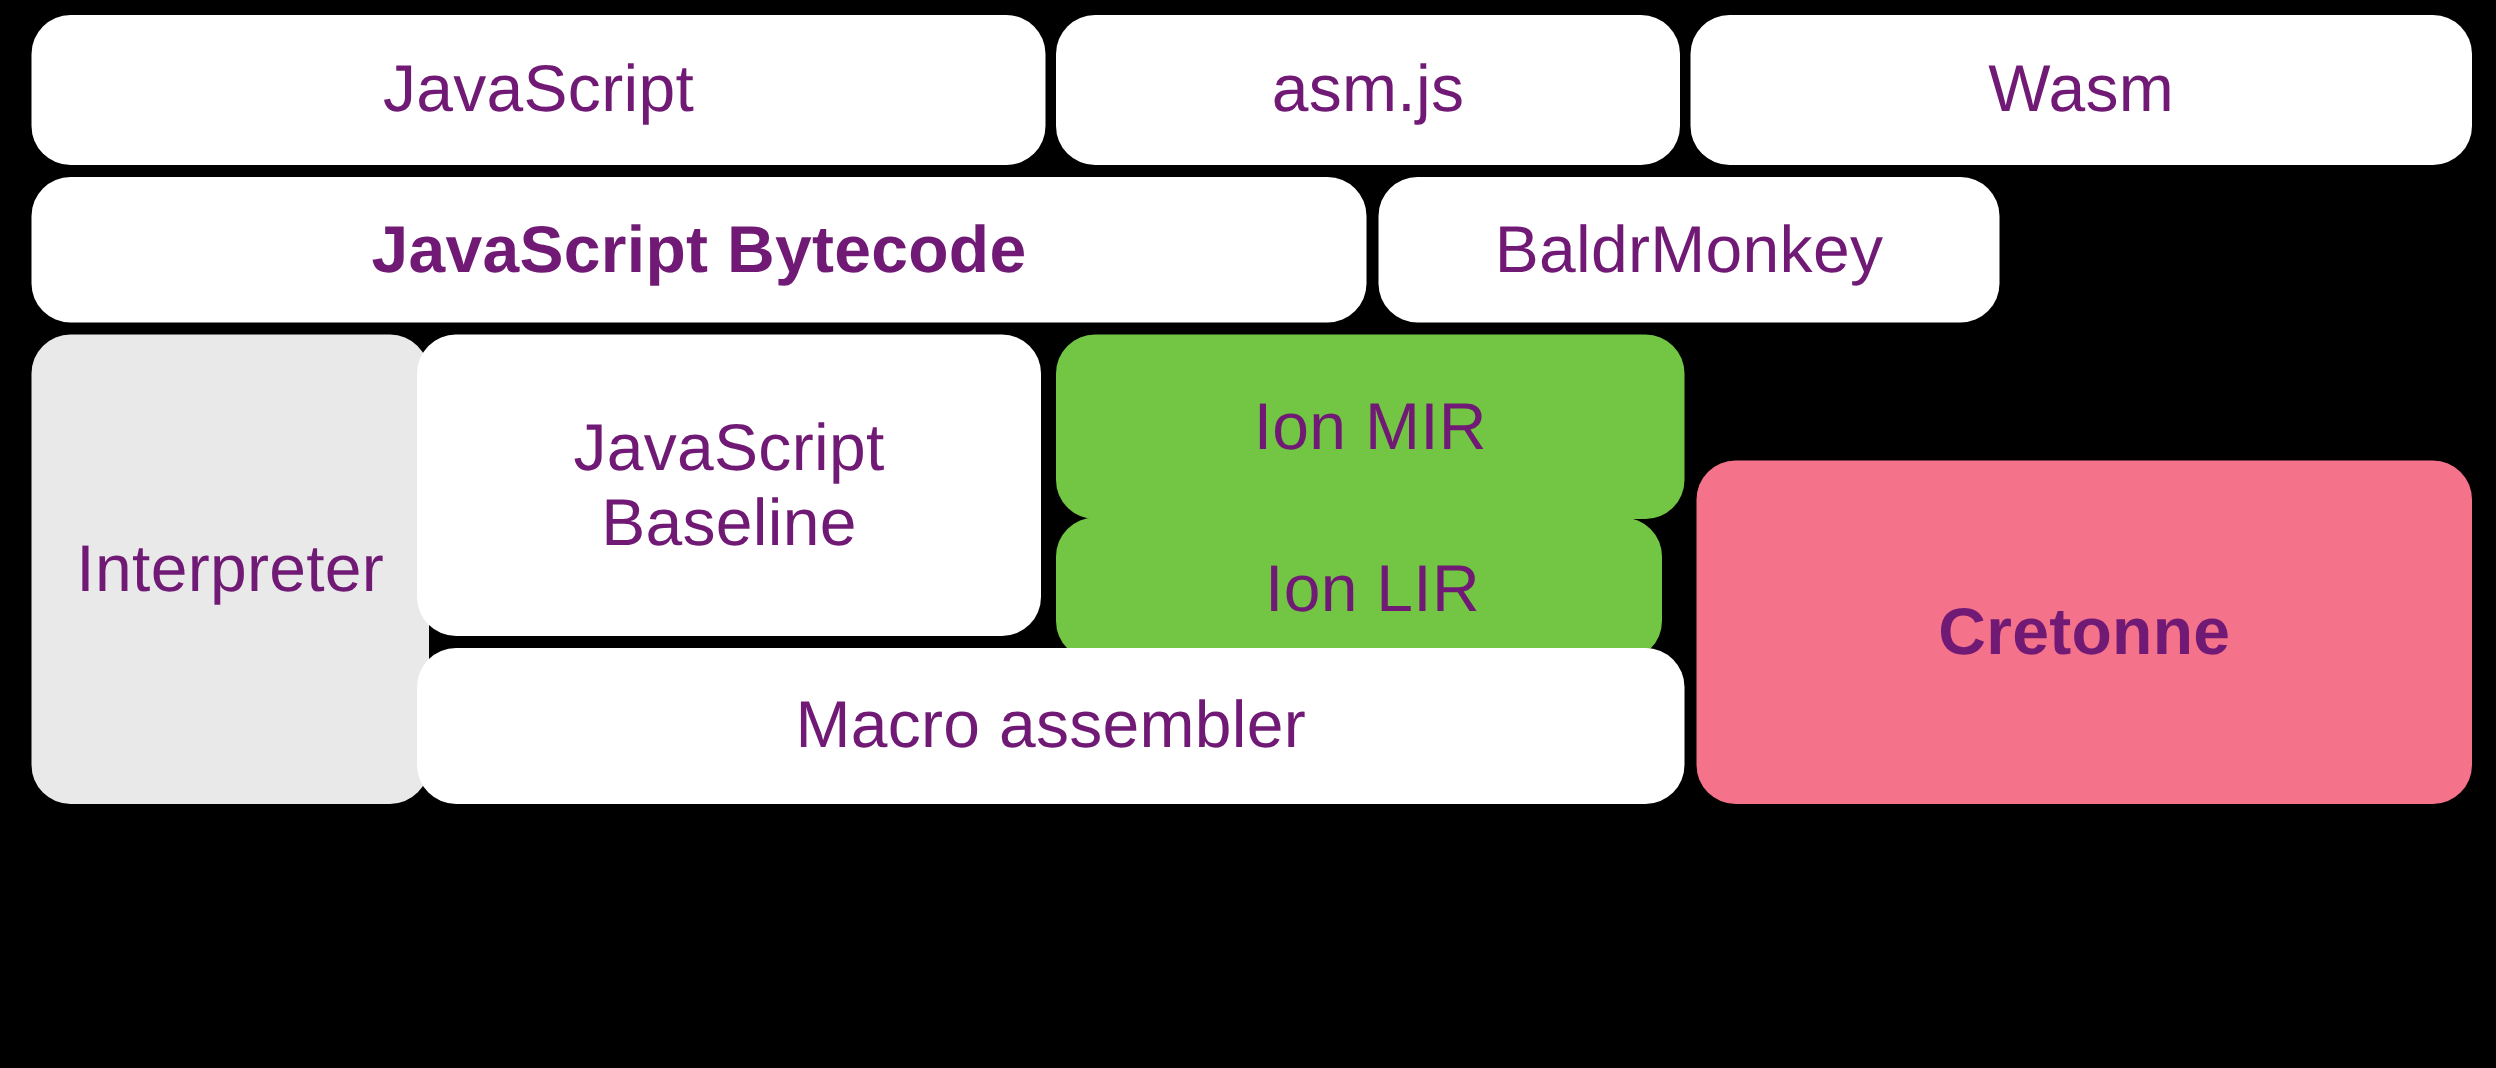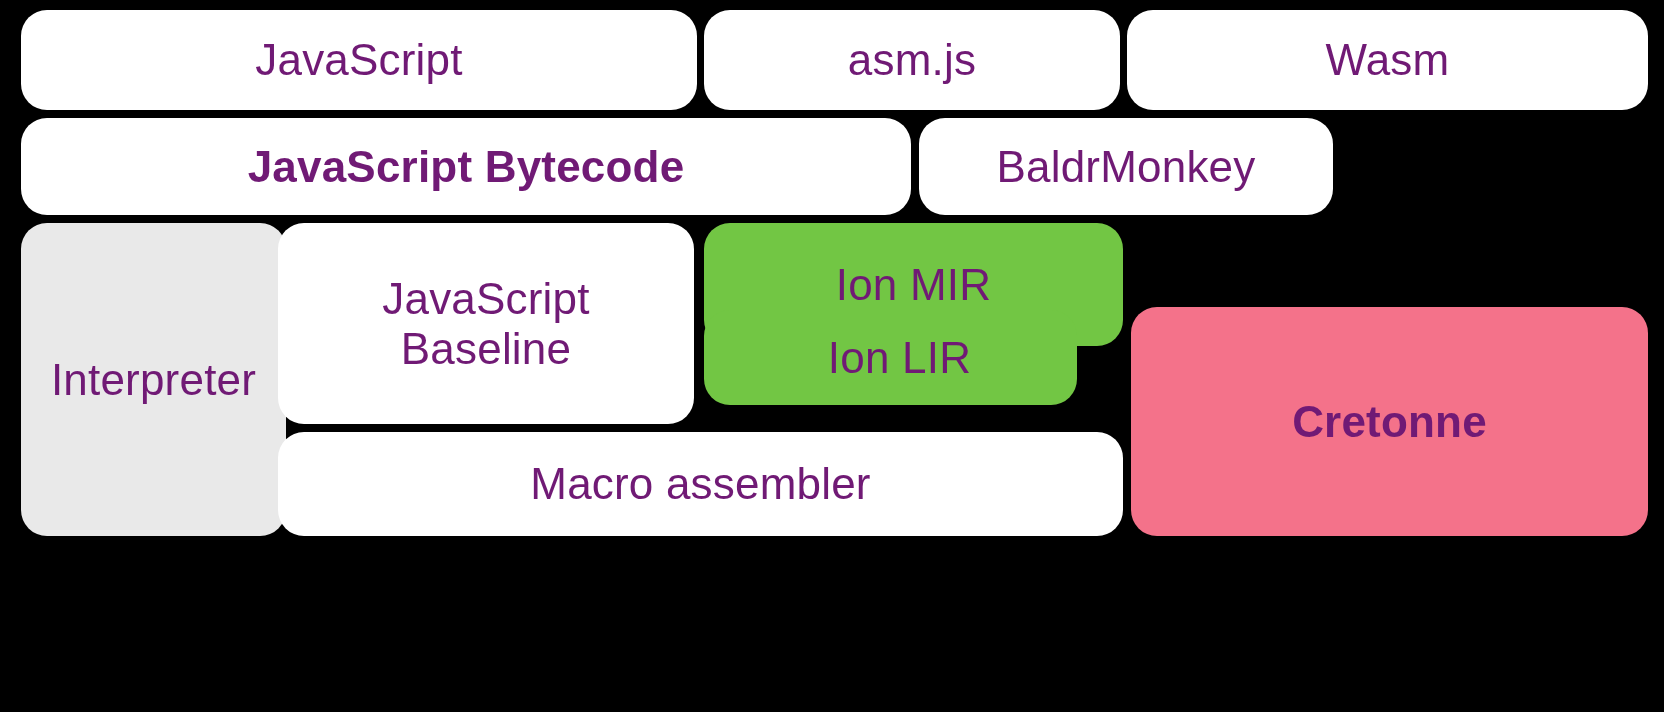--- a/index.html
+++ b/index.html
@@ -42,16 +42,16 @@
 <div id="stage">
     <div class="box fill-white" style="left: 21px; top: 10px; width: 676px; height: 100px;">JavaScript</div>
     <div class="box fill-white" style="left: 704px; top: 10px; width: 416px; height: 100px;">asm.js</div>
     <div class="box fill-white" style="left: 1127px; top: 10px; width: 521px; height: 100px;">Wasm</div>
     <div class="box fill-white" style="left: 21px; top: 118px; width: 890px; height: 97px; font-weight: bold;">JavaScript Bytecode</div>
     <div class="box fill-white" style="left: 919px; top: 118px; width: 414px; height: 97px;">BaldrMonkey</div>
     <div class="box fill-gray" style="left: 21px; top: 223px; width: 265px; height: 313px;">Interpreter</div>
     <div class="box fill-white" style="left: 278px; top: 223px; width: 416px; height: 201px;">JavaScript
 Baseline</div>
     <div class="box fill-green" style="left: 704px; top: 223px; width: 419px; height: 123px;">Ion MIR</div>
-    <div class="box fill-green" style="left: 704px; top: 310px; width: 373px; height: 95px; padding-left: 28px;">Ion LIR</div>
+    <div class="box fill-green" style="left: 704px; top: 345px; width: 404px; height: 95px; padding-left: 28px;">Ion LIR</div>
     <div class="box fill-white" style="left: 278px; top: 432px; width: 845px; height: 104px;">Macro assembler</div>
     <div class="box fill-pink" style="left: 1131px; top: 307px; width: 517px; height: 229px;">Cretonne</div>
   </div>
 
 </body></html>

